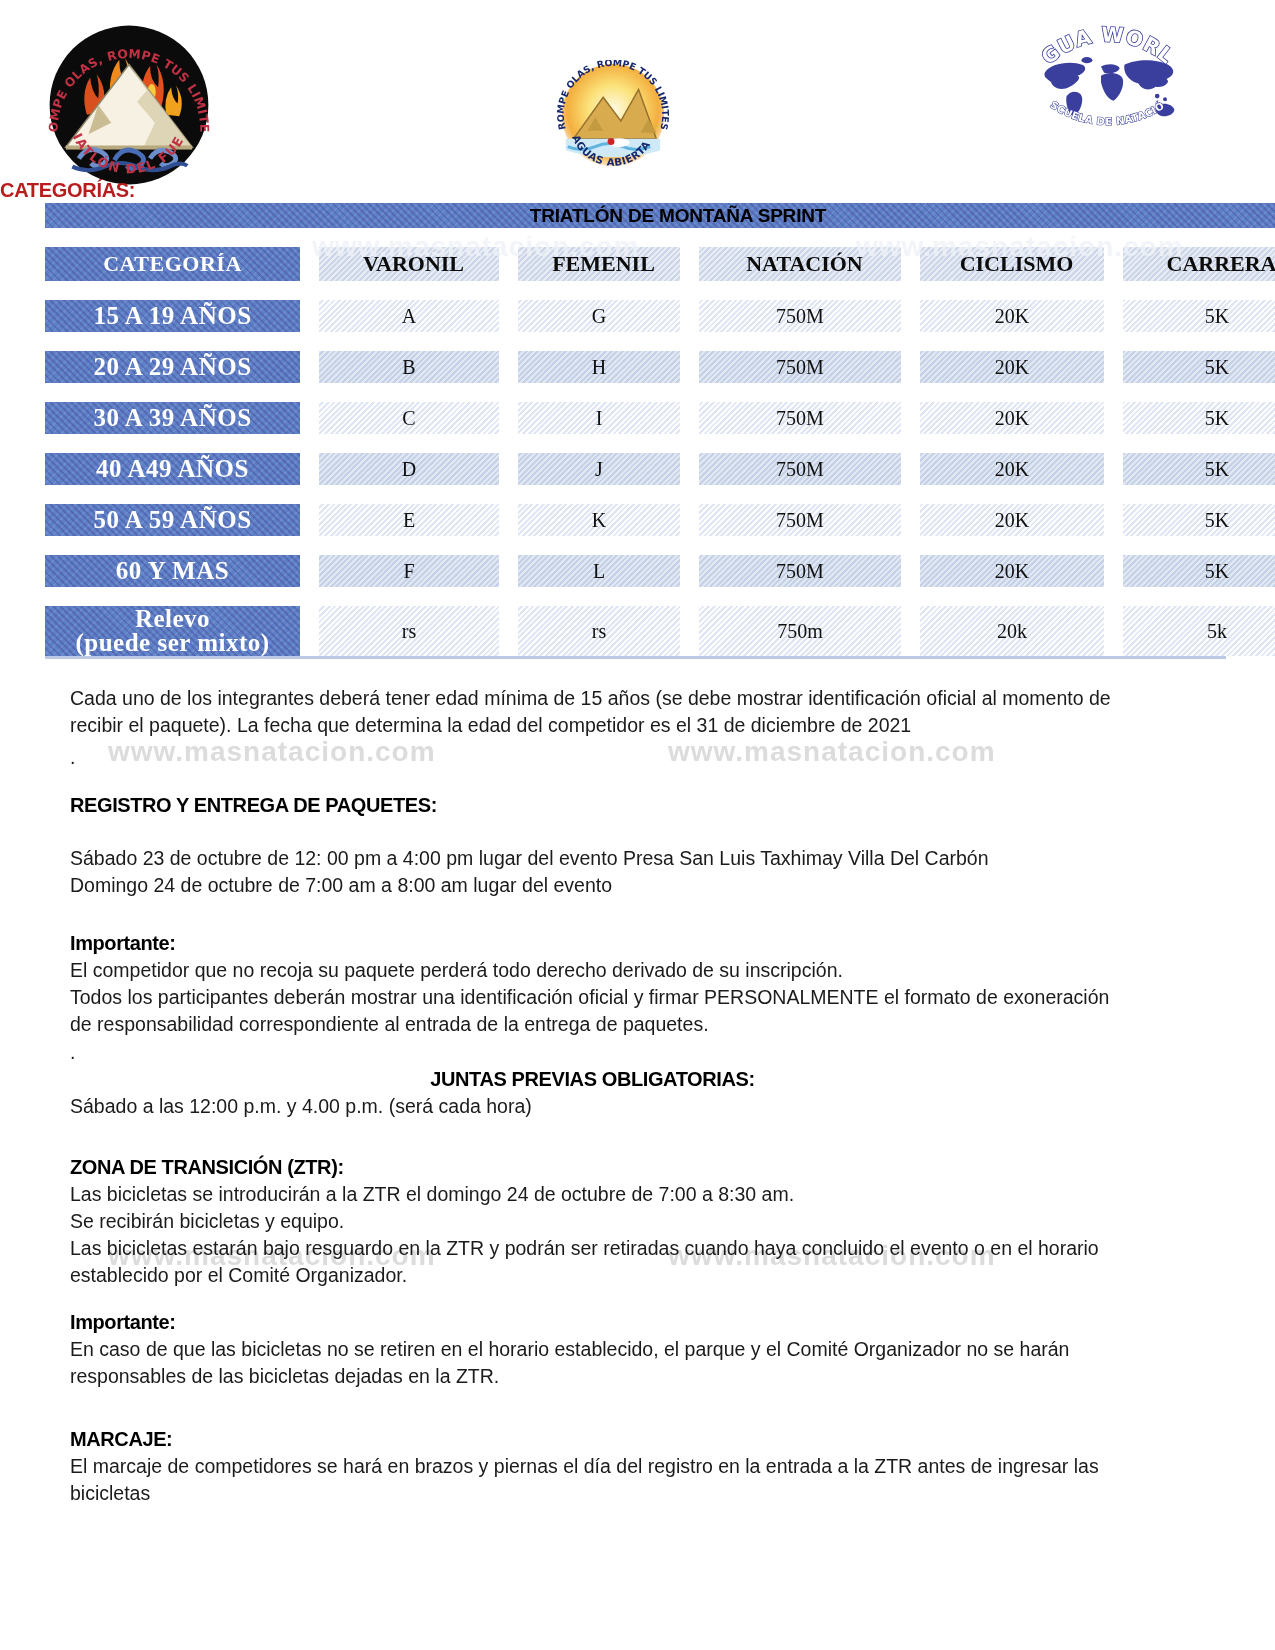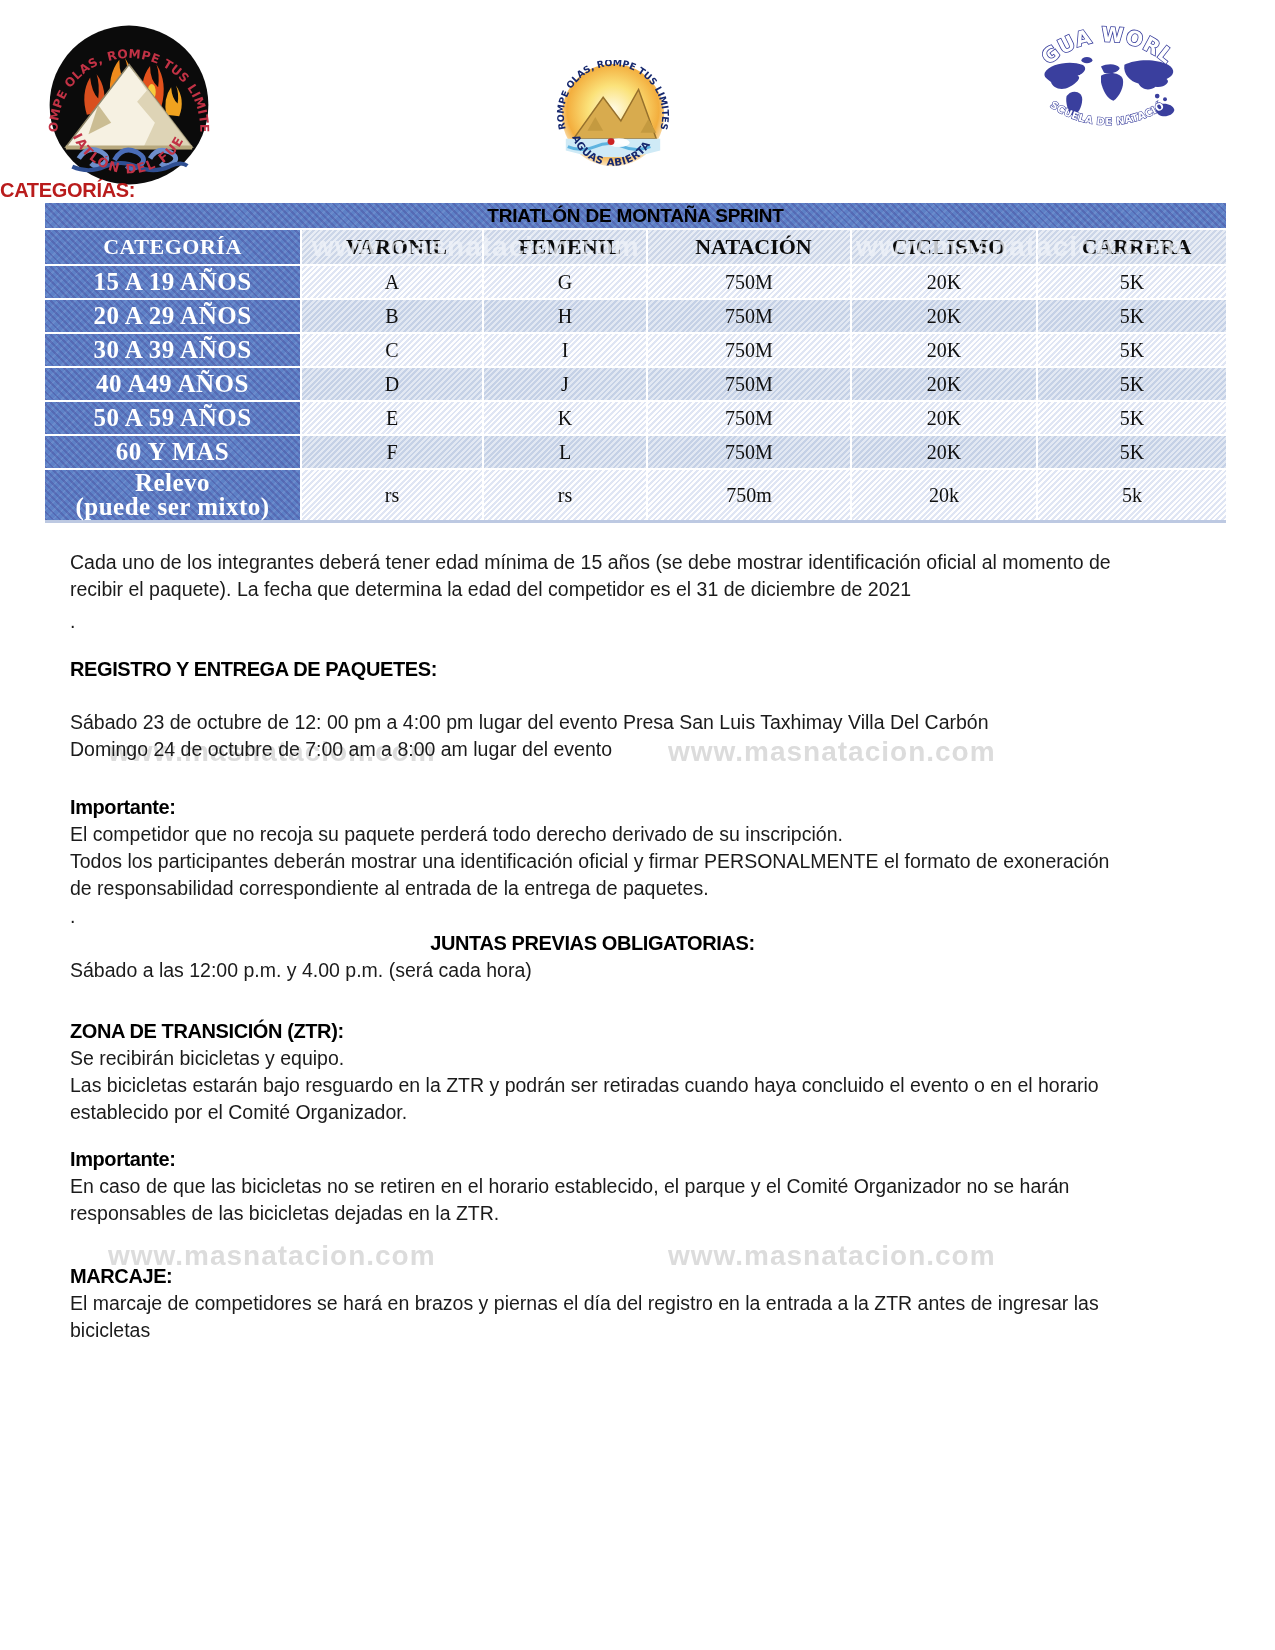--- a/index.html
+++ b/index.html
@@ -22,21 +22,21 @@
     position:absolute; left:0; right:0; bottom:1px;
     font-weight:bold; font-size:20px;
     letter-spacing:-0.3px; color:#b91c1c;
   }
 
   
   .cat-table {
     margin-left:45px; width:1181px;
     display:grid;
     grid-template-columns:255px 180px 162px 202px 184px 188px;
-    gap:2px; background:#ffffff;
+    gap:19px; background:#ffffff;
     border-bottom:3px solid #bdc9e2;
   }
   .c { display:flex; align-items:center; justify-content:center; text-align:center; }
   .band {
     grid-column:1 / -1; height:25px;
     font-weight:bold; font-size:19px; letter-spacing:-0.2px; color:#000;
   }
   .bluebg {
     background-color:#5d80c6;
     background-image:
@@ -277,20 +277,21 @@
 
     <p class="p sec-h mt-imp1">Importante:</p>
     <p class="p">El competidor que no recoja su paquete perderá todo derecho derivado de su inscripción.</p>
     <p class="p">Todos los participantes deberán mostrar una identificación oficial y firmar PERSONALMENTE el formato de exoneración de responsabilidad correspondiente al entrada de la entrega de paquetes.</p>
     <p class="p mt-dot2">.</p>
 
     <p class="p sec-h mt-jun">JUNTAS PREVIAS OBLIGATORIAS:</p>
     <p class="p">Sábado a las 12:00 p.m. y 4.00 p.m. (será cada hora)</p>
 
     <p class="p sec-h mt-ztr">ZONA DE TRANSICIÓN (ZTR):</p>
+    <p class="p">Las bicicletas se introducirán a la ZTR el domingo 24 de octubre de 7:00 a 8:30 am.</p>
     <p class="p">Se recibirán bicicletas y equipo.</p>
     <p class="p">Las bicicletas estarán bajo resguardo en la ZTR y podrán ser retiradas cuando haya concluido el evento o en el horario establecido por el Comité Organizador.</p>
 
     <p class="p sec-h mt-imp2">Importante:</p>
     <p class="p">En caso de que las bicicletas no se retiren en el horario establecido, el parque y el Comité Organizador no se harán responsables de las bicicletas dejadas en la ZTR.</p>
 
     <p class="p sec-h mt-mar">MARCAJE:</p>
     <p class="p">El marcaje de competidores se hará en brazos y piernas el día del registro en la entrada a la ZTR antes de ingresar las bicicletas</p>
 
   </div>

